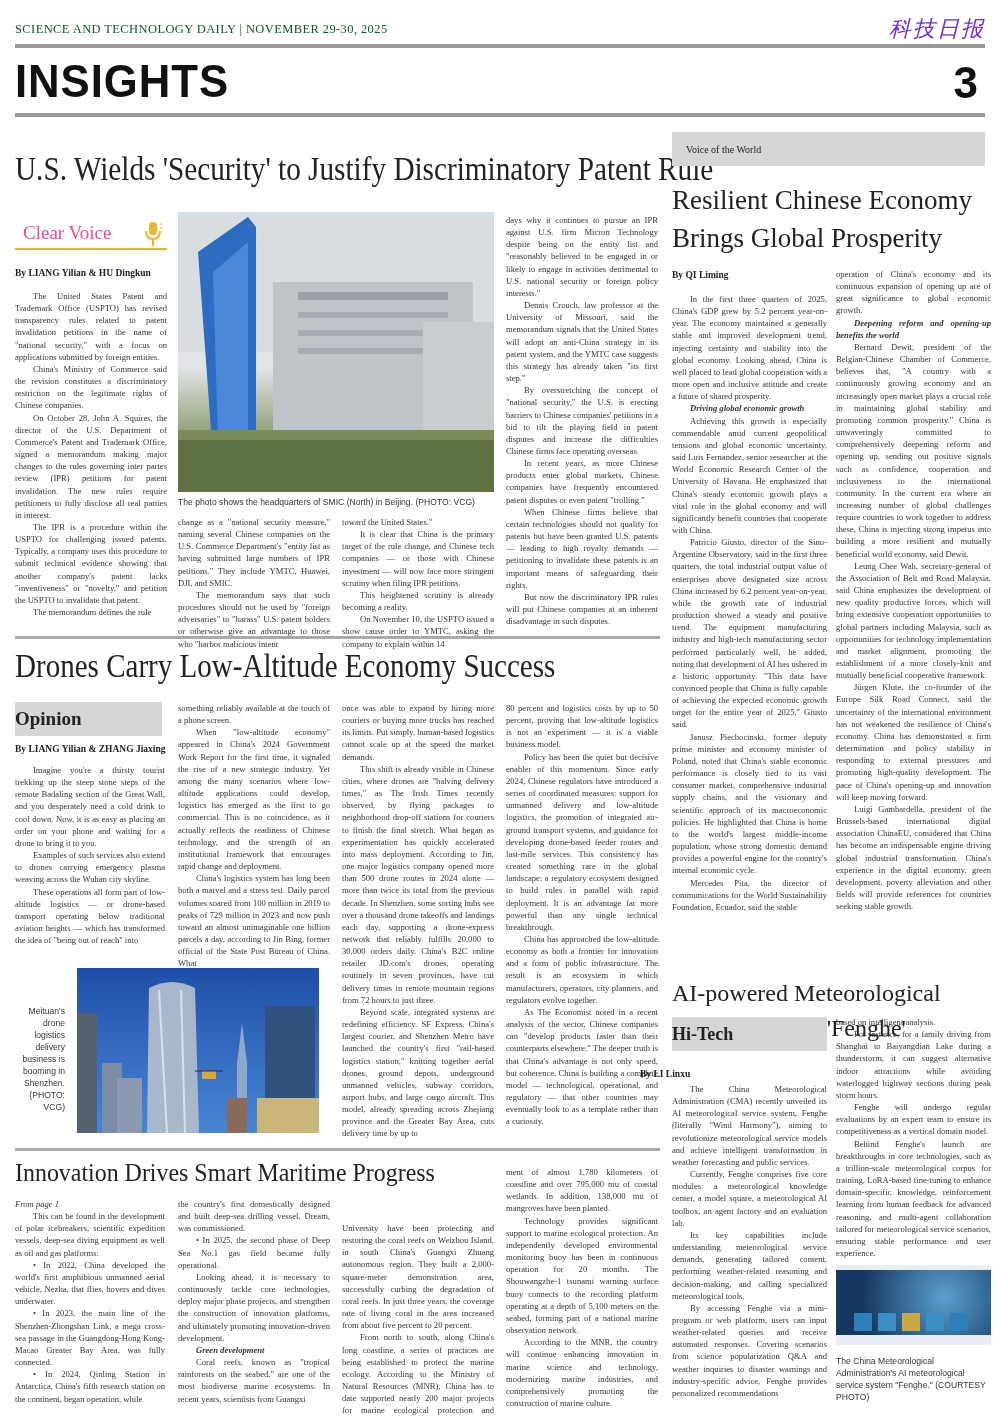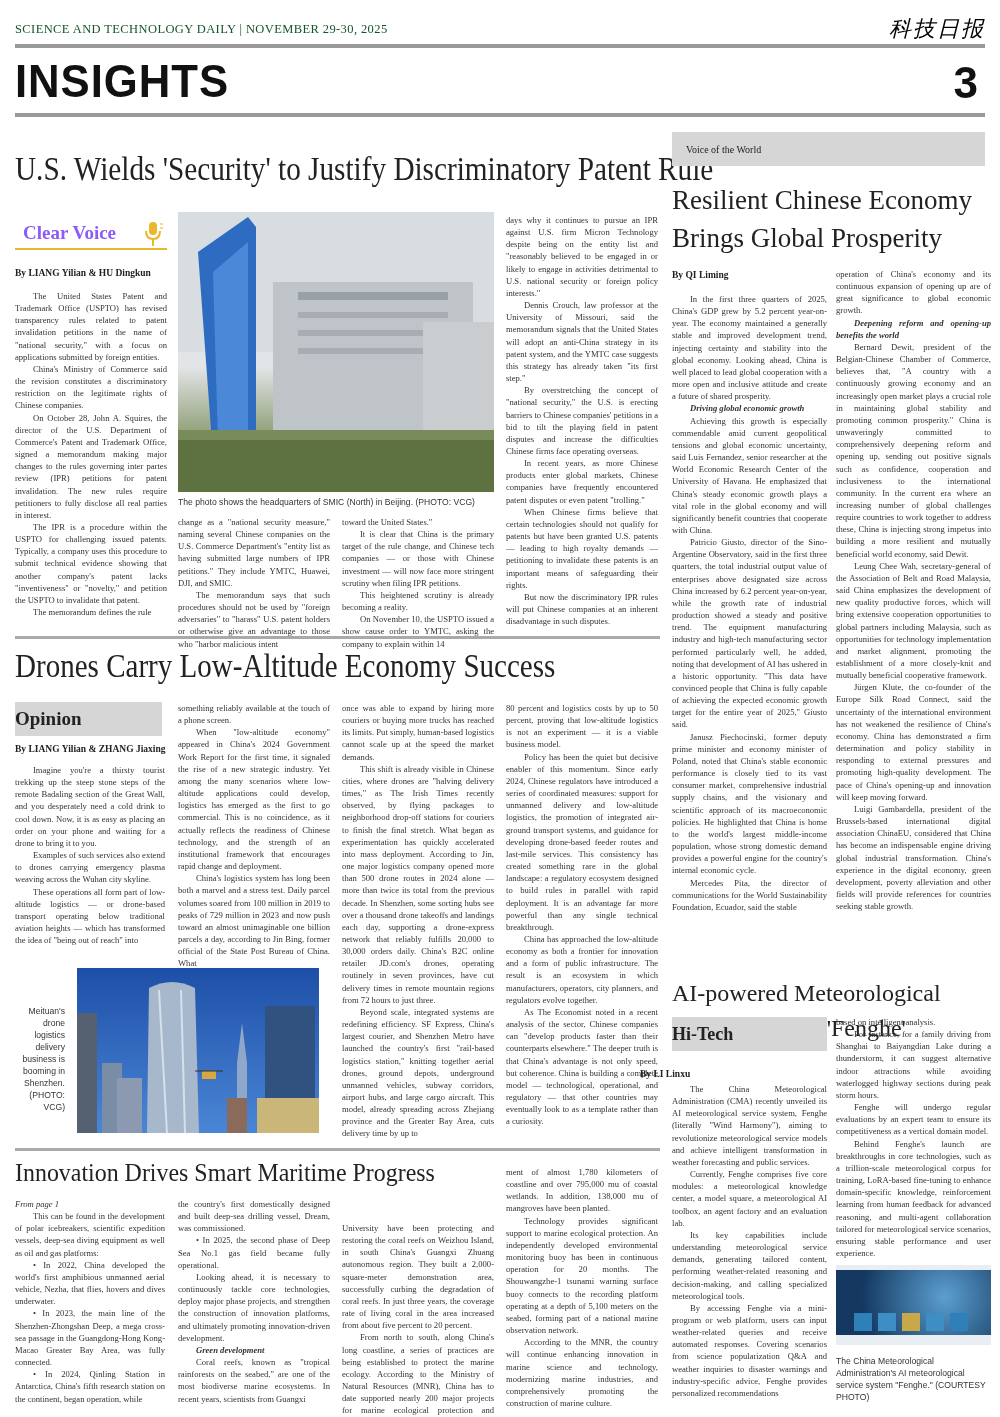--- a/index.html
+++ b/index.html
@@ -1,38 +1,38 @@
 <!DOCTYPE html>
 <html><head>
 <meta charset="utf-8">
 <style>
   * { box-sizing: border-box; margin: 0; padding: 0; }
   html, body { width: 1000px; height: 1417px; background: #fff; overflow: hidden; }
   body { position: relative; font-family: "DejaVu Serif", serif; color: #222; }
   .abs { position: absolute; }
   .masthead-line { left: 15px; top: 22px; font-family: "Liberation Serif", serif; font-size: 12.5px; letter-spacing: 0.4px; color: #14532d; }
-  .cn-logo { right: 15px; top: 14px; font-family: "DejaVu Serif", serif; font-size: 22px; color: #000000; font-style: italic; letter-spacing: 2px; }
+  .cn-logo { right: 15px; top: 14px; font-family: "DejaVu Serif", serif; font-size: 22px; color: #6d28d9; font-style: italic; letter-spacing: 2px; }
   .rule { left: 15px; right: 15px; height: 4px; background: #999; }
   .insights { left: 15px; top: 54px; font-family: "Liberation Sans", sans-serif; font-weight: bold; font-size: 46px; letter-spacing: 1px; color: #111; transform: scaleX(0.95); transform-origin: left; }
   .pagenum { right: 22px; top: 58px; font-family: "Liberation Sans", sans-serif; font-weight: bold; font-size: 44px; color: #111; }
   .headline { font-family: "Liberation Serif", serif; color: #222; line-height: 1.12; }
   .h1 { font-size: 34px; transform: scaleX(0.86); transform-origin: left; white-space: nowrap; }
   .h2 { font-size: 30px; }
   .section-tag { background: #d6d6d6; font-family: "Liberation Serif", serif; font-weight: bold; color: #222; display: flex; align-items: center; }
   .voice-tag { background: #d6d6d6; font-family: "Liberation Serif", serif; font-size: 10px; color: #222; padding-left: 14px; display: flex; align-items: center; }
   .byline { font-family: "Liberation Serif", serif; font-weight: bold; font-size: 9.5px; color: #222; }
   .col { font-family: "Liberation Serif", serif; font-size: 8.6px; line-height: 12.15px; color: #333; text-align: justify; hyphens: auto; }
   .col p { text-indent: 18px; }
   .col p.noindent { text-indent: 0; }
   .col p.sub { font-style: italic; font-weight: bold; }
   .col p.ital { font-style: italic; }
   .caption { font-family: "Liberation Sans", sans-serif; font-size: 8.6px; line-height: 12px; color: #333; }
   .photo { overflow: hidden; }
   .divider { height: 3px; background: #aaa; }
-  .clearvoice { font-family: "Liberation Serif", serif; font-weight: bold; font-size: 19px; color: #8b5cf6; }
+  .clearvoice { font-family: "Liberation Serif", serif; font-weight: normal; font-size: 19px; color: #ec4899; }
 </style>
 </head>
 <body>
 
 <div class="abs masthead-line">SCIENCE AND TECHNOLOGY DAILY | NOVEMBER 29-30, 2025</div>
 <div class="abs cn-logo">科技日报</div>
 <div class="abs rule" style="top:44px;"></div>
 <div class="abs insights">INSIGHTS</div>
 <div class="abs pagenum">3</div>
 <div class="abs rule" style="top:113px;"></div>
@@ -194,21 +194,21 @@
   </svg>
 </div>
 <div class="abs caption" style="left:836px; top:1355px; width:158px;">The China Meteorological Administration's AI meteorological service system "Fenghe." (COURTESY PHOTO)</div>
 
 <div class="abs headline h1" style="left:15px; top:1158px; font-size:26px; transform:scaleX(0.92);">Innovation Drives Smart Maritime Progress</div>
 
 <div class="abs col" style="left:15px; top:1198px; width:150px;">
   <p class="noindent ital">From page 1</p>
   <p>This can be found in the development of polar icebreakers, scientific expedition vessels, deep-sea diving equipment as well as oil and gas platforms:</p>
   <p>• In 2022, China developed the world's first amphibious unmanned aerial vehicle, Nezha, that flies, hovers and dives underwater.</p>
-  <p>• In 2023, the main line of the Shenzhen-Zhongshan Deep, a mega cross-sea passage in the Guangdong-Hong Kong-Macao Greater Bay Area, was fully connected.</p>
+  <p>• In 2023, the main line of the Shenzhen-Zhongshan Link, a mega cross-sea passage in the Guangdong-Hong Kong-Macao Greater Bay Area, was fully connected.</p>
   <p>• In 2024, Qinling Station in Antarctica, China's fifth research station on the continent, began operation, while</p>
 </div>
 <div class="abs col" style="left:178px; top:1198px; width:152px;">
   <p class="noindent">the country's first domestically designed and built deep-sea drilling vessel, Dream, was commissioned.</p>
   <p>• In 2025, the second phase of Deep Sea No.1 gas field became fully operational.</p>
   <p>Looking ahead, it is necessary to continuously tackle core technologies, deploy major phase projects, and strengthen the construction of innovation platforms, and ultimately promoting innovation-driven development.</p>
   <p class="sub">Green development</p>
   <p>Coral reefs, known as "tropical rainforests on the seabed," are one of the most biodiverse marine ecosystems. In recent years, scientists from Guangxi</p>
 </div>
 <div class="abs col" style="left:342px; top:1198px; width:152px;margin-top:24px;">

